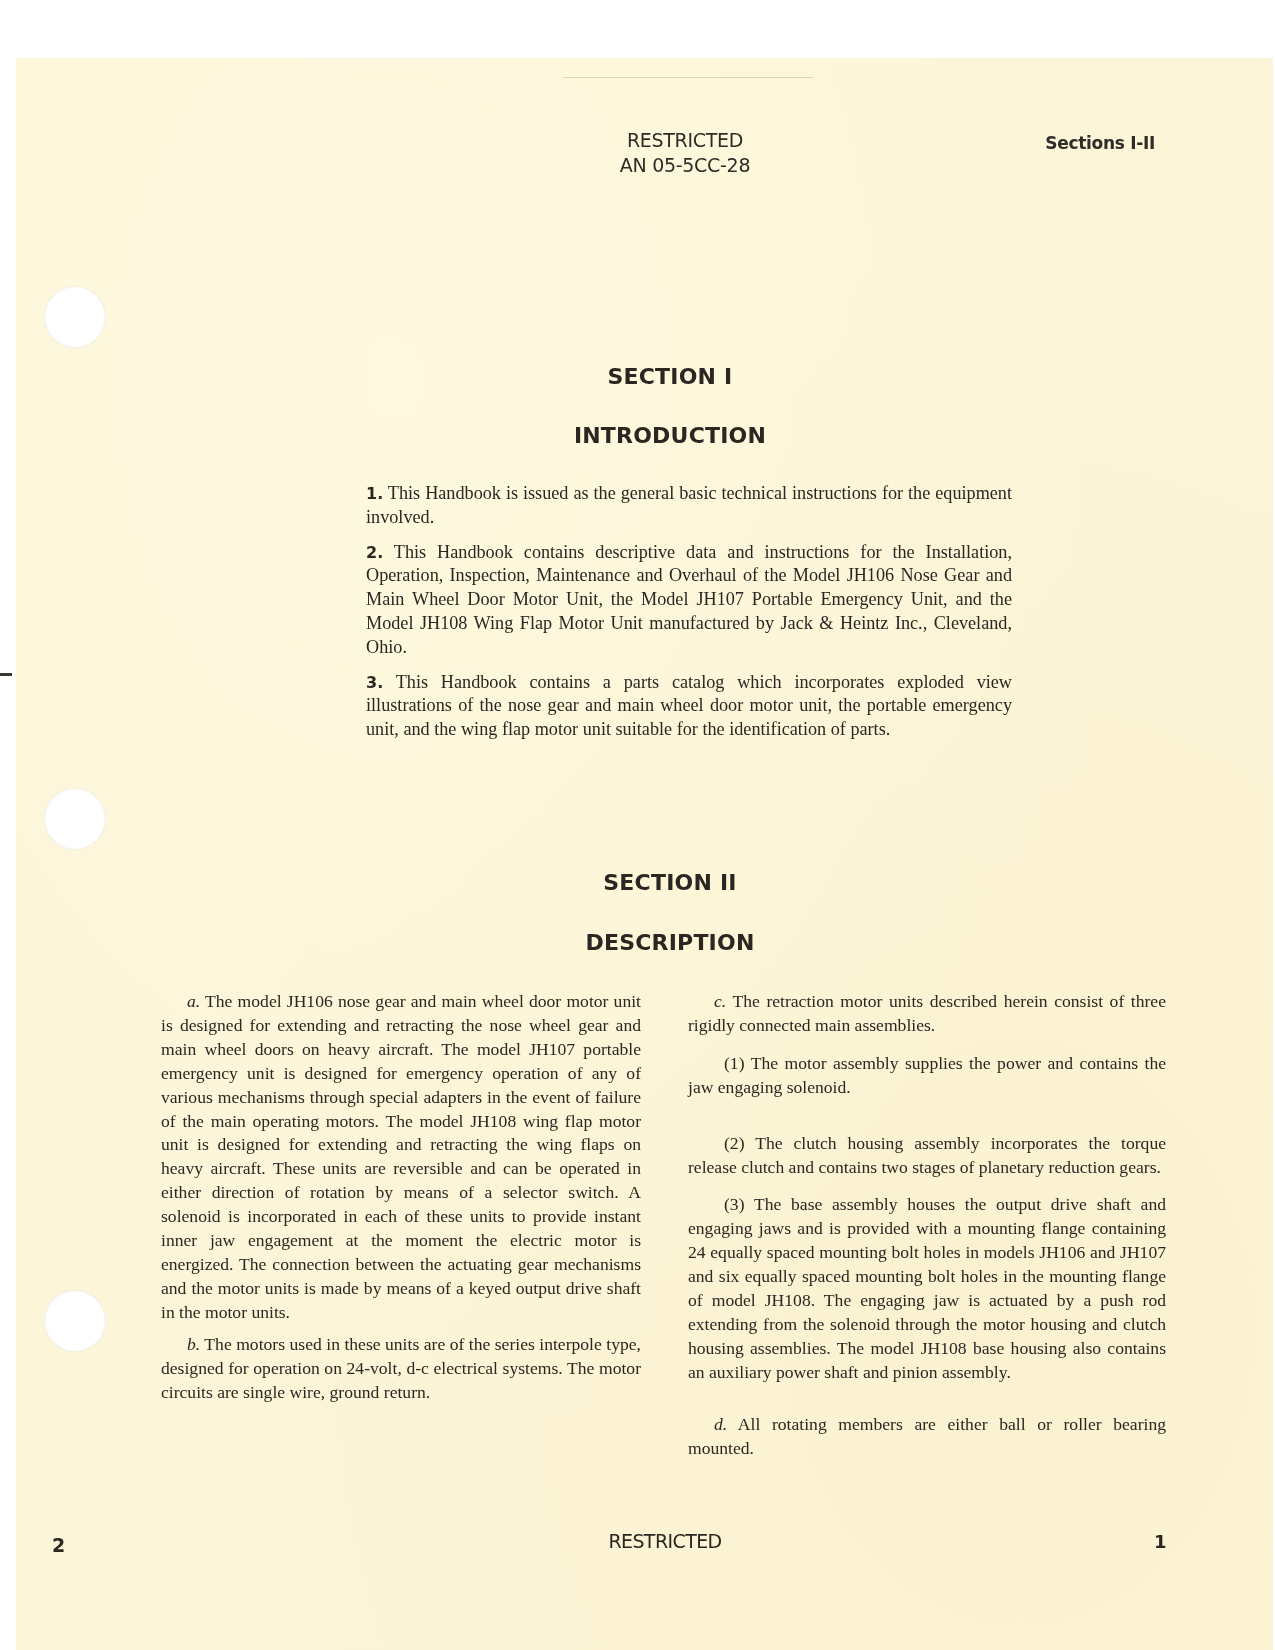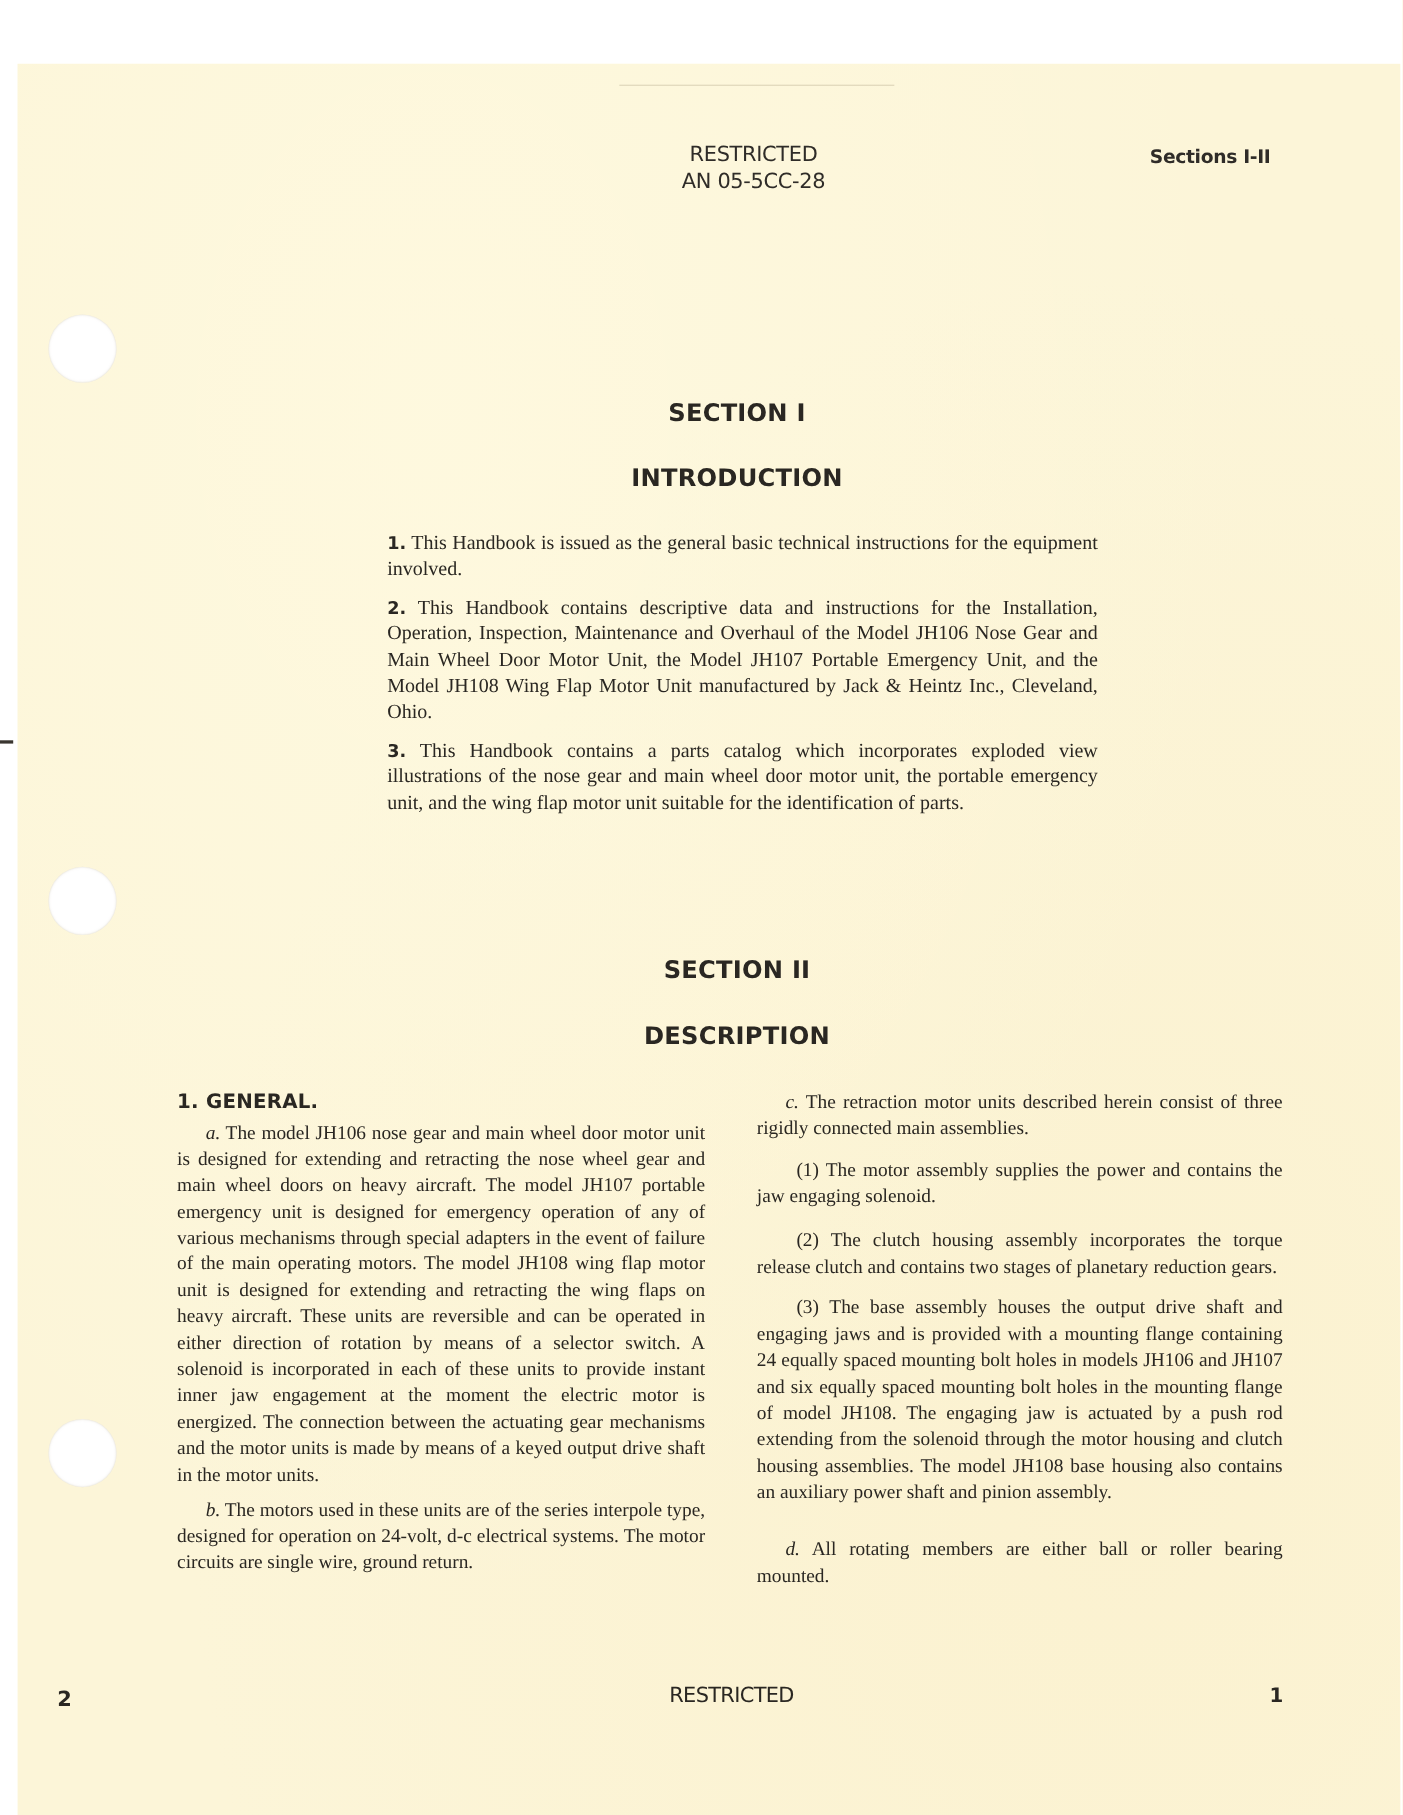--- a/index.html
+++ b/index.html
@@ -51,21 +51,21 @@
       left: 0; width: 1340px;
       text-align: center;
       font-family: "DejaVu Sans", sans-serif;
       font-weight: bold;
       font-size: 22px;
       color: #2a2722;
       letter-spacing: 0.2px;
     }
     .intro {
       position: absolute;
-      left: 352px; top: 482px;
+      left: 366px; top: 482px;
       width: 646px;
       font-size: 18.2px;
       line-height: 23.8px;
       text-align: justify;
     }
     .intro p { margin: 0 0 11px 0; }
     .num { font-family: "DejaVu Sans", sans-serif; font-weight: bold; font-size: 16px; }
     .col {
       position: absolute;
       top: 990px;
@@ -130,28 +130,27 @@
 <div class="intro">
   <p><span class="num">1.</span> <span>This Handbook is issued as the general basic technical instructions for the equipment involved.</span></p>
   <p><span class="num">2.</span> <span>This Handbook contains descriptive data and instructions for the Installation, Operation, Inspection, Maintenance and Overhaul of the Model JH106 Nose Gear and Main Wheel Door Motor Unit, the Model JH107 Portable Emergency Unit, and the Model JH108 Wing Flap Motor Unit manufactured by Jack &amp; Heintz Inc., Cleveland, Ohio.</span></p>
   <p><span class="num">3.</span> <span>This Handbook contains a parts catalog which incorporates exploded view illustrations of the nose gear and main wheel door motor unit, the portable emergency unit, and the wing flap motor unit suitable for the identification of parts.</span></p>
 </div>
 
 <div class="sec-title" style="top:870px">SECTION II</div>
 <div class="sec-title" style="top:930px">DESCRIPTION</div>
 
 <div class="col col-left">
-  <div class="sub-head">1. GENERAL.</div>
   <p class="ind"><span class="it">a.</span> <span>The model JH106 nose gear and main wheel door motor unit is designed for extending and retracting the nose wheel gear and main wheel doors on heavy aircraft. The model JH107 portable emergency unit is designed for emergency operation of any of various mechanisms through special adapters in the event of failure of the main operating motors. The model JH108 wing flap motor unit is designed for extending and retracting the wing flaps on heavy aircraft. These units are reversible and can be operated in either direction of rotation by means of a selector switch. A solenoid is incorporated in each of these units to provide instant inner jaw engagement at the moment the electric motor is energized. The connection between the actuating gear mechanisms and the motor units is made by means of a keyed output drive shaft in the motor units.</span></p>
   <p class="ind"><span class="it">b.</span> <span>The motors used in these units are of the series interpole type, designed for operation on 24-volt, d-c electrical systems. The motor circuits are single wire, ground return.</span></p>
 </div>
 
 <div class="col col-right">
   <p class="ind"><span class="it">c.</span> <span>The retraction motor units described herein consist of three rigidly connected main assemblies.</span></p>
   <p class="ind2" style="margin-top:14px"><span>(1)</span> <span>The motor assembly supplies the power and contains the jaw engaging solenoid.</span></p>
-  <p class="ind2" style="margin-top:16px"><span>(2)</span> <span>The clutch housing assembly incorporates the torque release clutch and contains two stages of planetary reduction gears.</span></p>
+  <p class="ind2" style="margin-top:32px"><span>(2)</span> <span>The clutch housing assembly incorporates the torque release clutch and contains two stages of planetary reduction gears.</span></p>
   <p class="ind2" style="margin-top:14px"><span>(3)</span> <span>The base assembly houses the output drive shaft and engaging jaws and is provided with a mounting flange containing 24 equally spaced mounting bolt holes in models JH106 and JH107 and six equally spaced mounting bolt holes in the mounting flange of model JH108. The engaging jaw is actuated by a push rod extending from the solenoid through the motor housing and clutch housing assemblies. The model JH108 base housing also contains an auxiliary power shaft and pinion assembly.</span></p>
   <p class="ind" style="margin-top:28px"><span class="it">d.</span> <span>All rotating members are either ball or roller bearing mounted.</span></p>
 </div>
 
 <div class="footer-left">2</div>
 <div class="footer-center">RESTRICTED</div>
 <div class="footer-right">1</div>
 
 </body></html>

